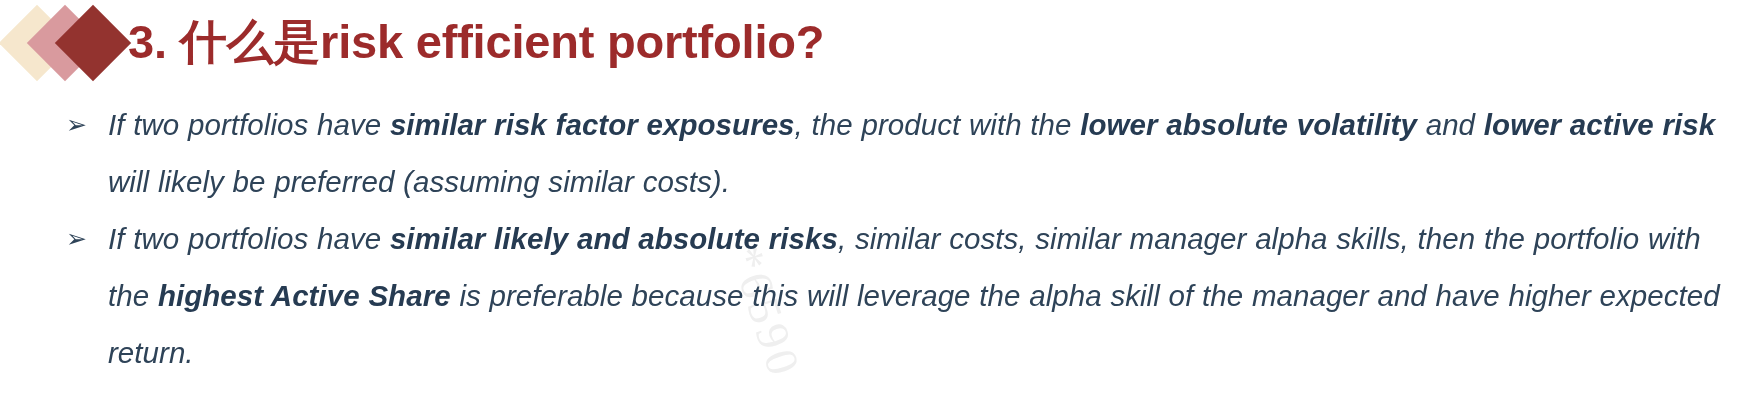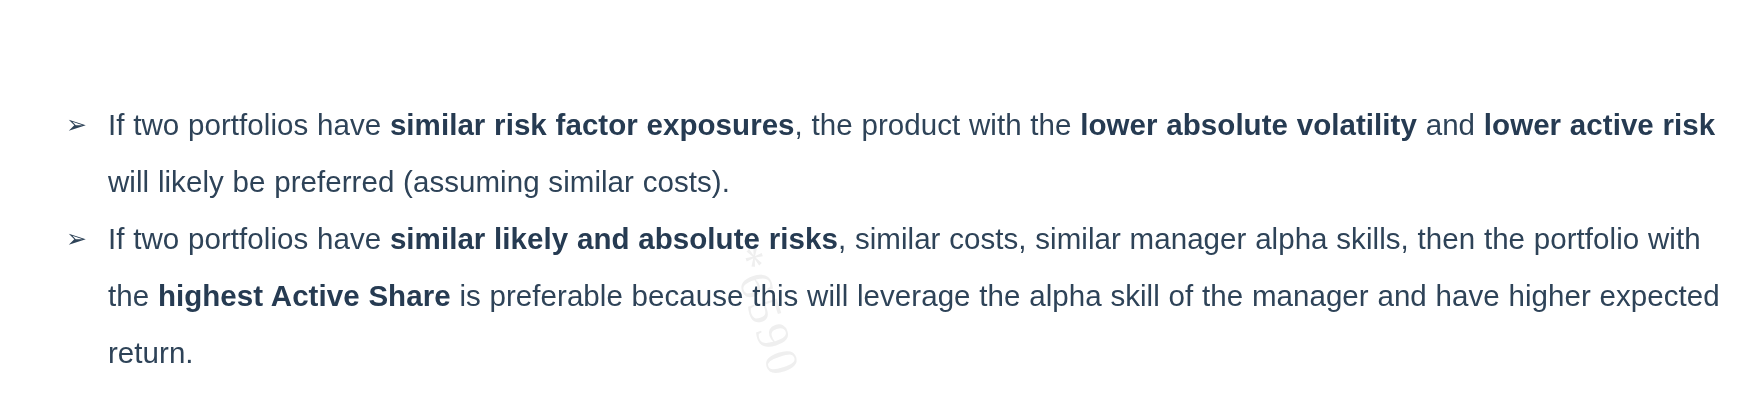--- a/index.html
+++ b/index.html
@@ -106,33 +106,42 @@
     box-sizing: border-box;
   }
 
   .bullet-text {
     flex: 1;
     font-size: 29.5px;
     line-height: 57px;
     color: #2E4358;
     letter-spacing: 0.05px;
     word-spacing: 0.5px;
+    font-style: italic;
   }
   .bullet-text b {
     font-weight: bold;
     color: #263B52;
   }
 </style>
 </head>
 <body>
 
 <div id="slide">
 
   <div id="watermark">*6590</div>
 
+  <div id="title-row">
+    <div id="diamond-cluster">
+      <span class="diamond d1"></span>
+      <span class="diamond d2"></span>
+      <span class="diamond d3"></span>
+    </div>
+    <div id="title-text">3. 什么是risk efficient portfolio?</div>
+  </div>
 
   <div id="body-list">
     <div class="bullet-item">
       <div class="bullet-marker">➢</div>
       <div class="bullet-text"><span>If two portfolios have </span><b>similar risk factor exposures</b><span>, the product with the </span><b>lower absolute volatility</b><span> and </span><b>lower active risk</b><span> will likely be preferred (assuming similar costs).</span></div>
     </div>
     <div class="bullet-item">
       <div class="bullet-marker">➢</div>
       <div class="bullet-text"><span>If two portfolios have </span><b>similar likely and absolute risks</b><span>, similar costs, similar manager alpha skills, then the portfolio with the </span><b>highest Active Share</b><span> is preferable because this will leverage the alpha skill of the manager and have higher expected return.</span></div>
     </div>

